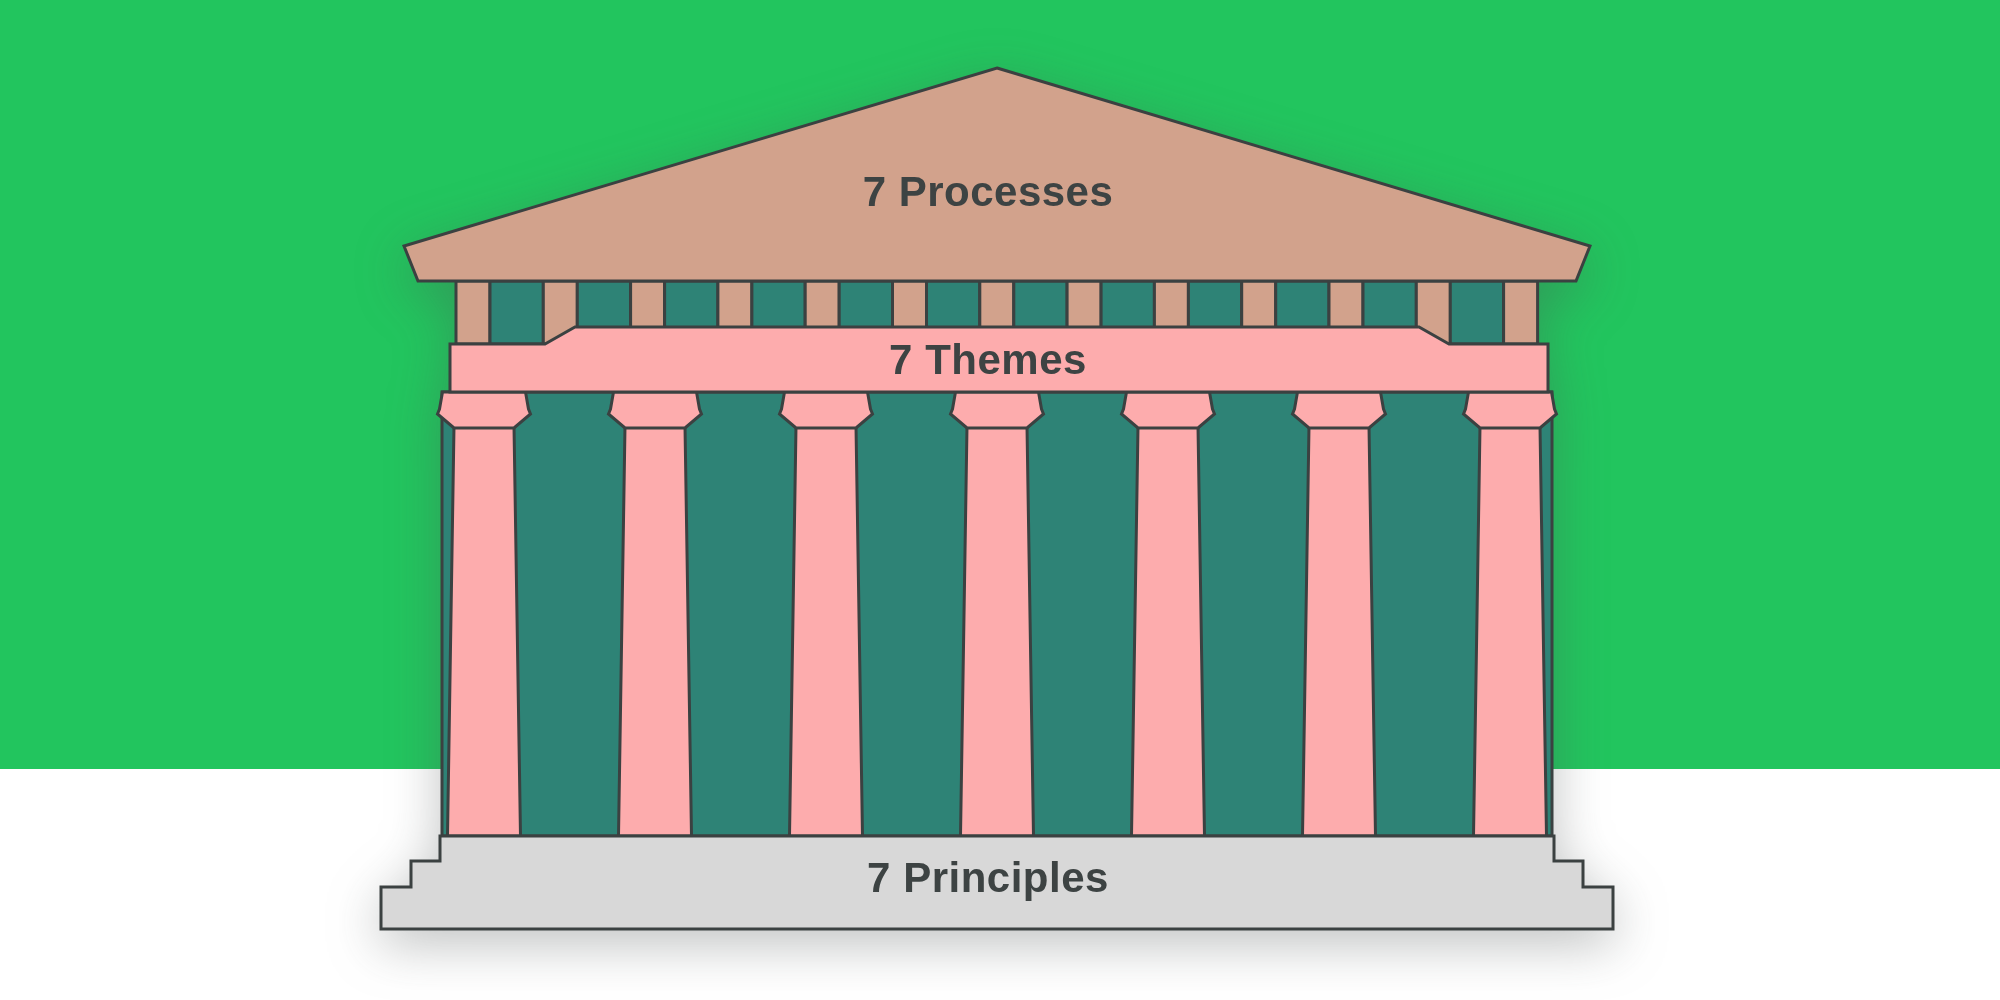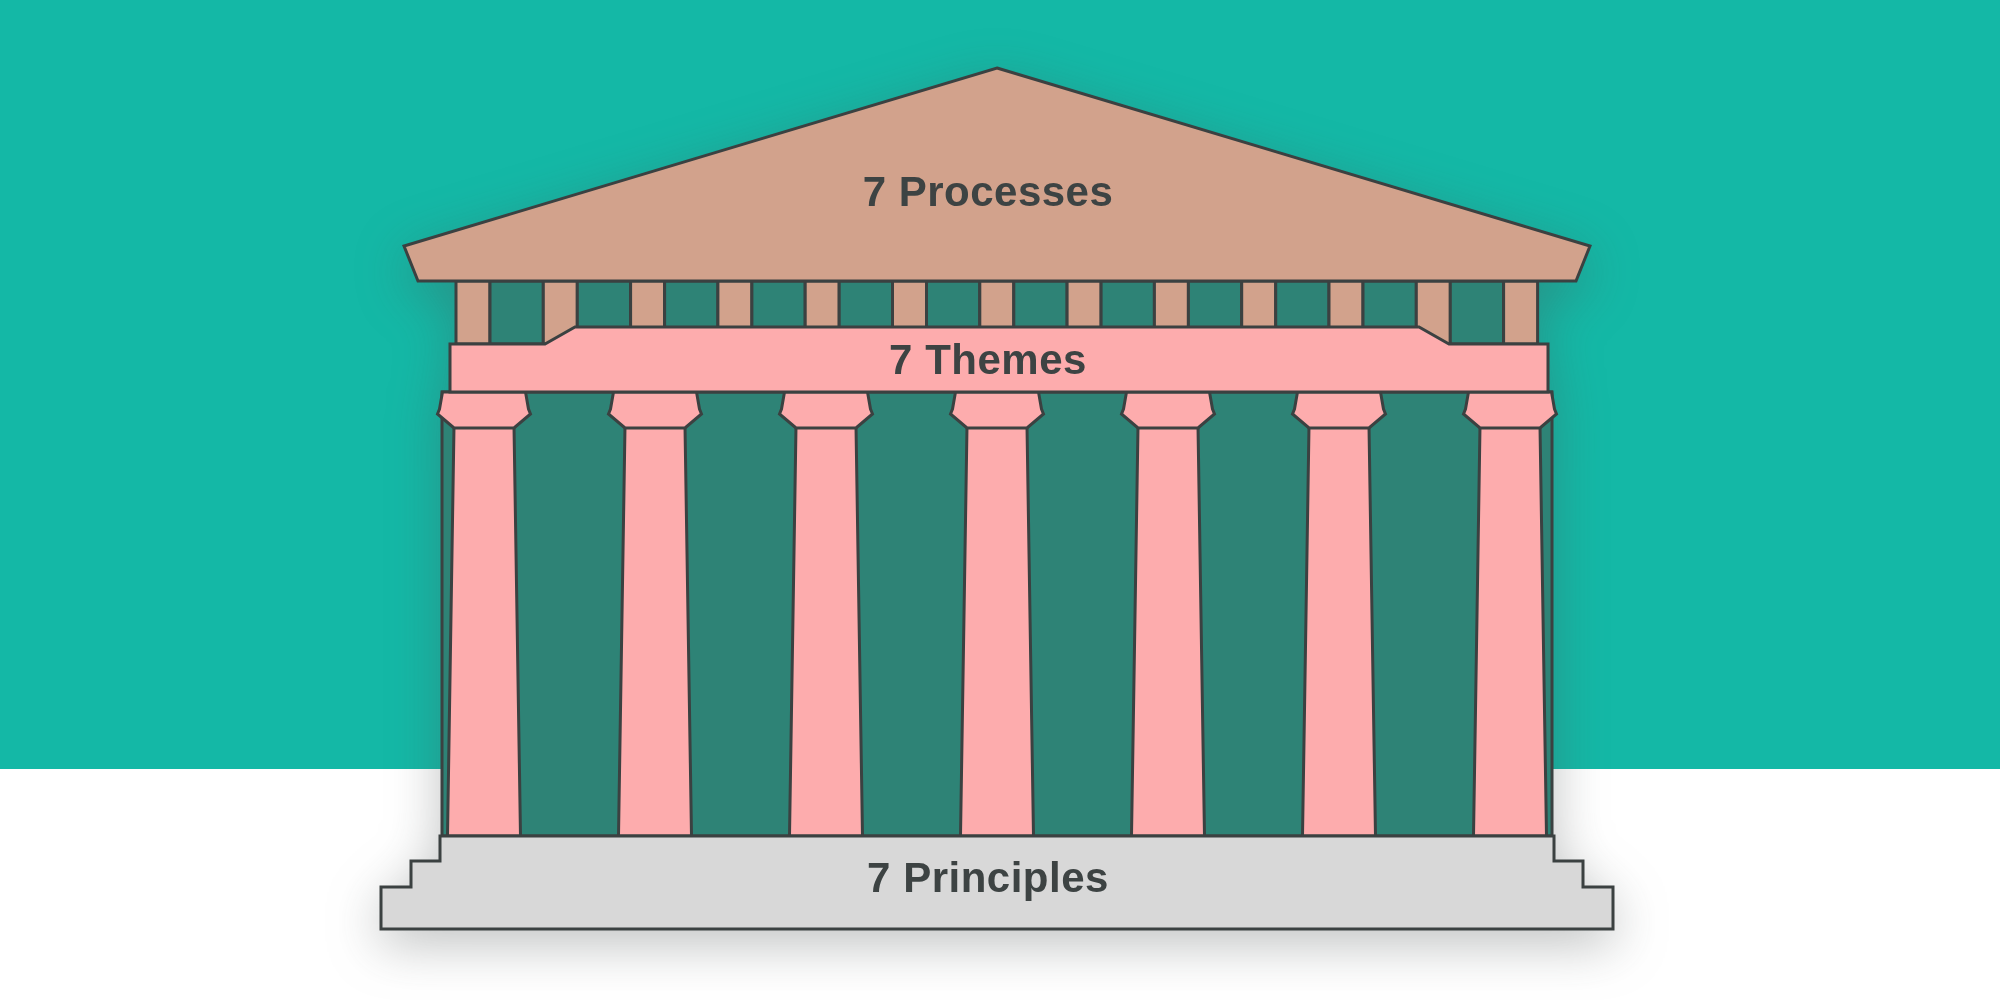--- a/index.html
+++ b/index.html
@@ -7,21 +7,21 @@
     padding: 0;
     background: #ffffff;
     width: 2000px;
     height: 1000px;
     overflow: hidden;
   }
   .stage {
     position: relative;
     width: 2000px;
     height: 769px;
-    background: #14b8a6;
+    background: #22c55e;
   }
   svg { display: block; }
   .temple-g {
     filter: drop-shadow(0px 14px 26px rgba(75, 80, 80, 0.35));
   }
   .shape {
     stroke-width: 3;
     stroke-linejoin: miter;
   }
   .temple-label {

